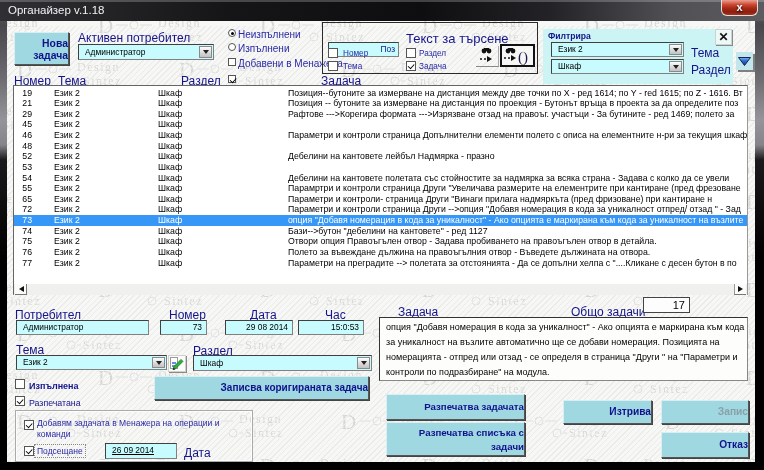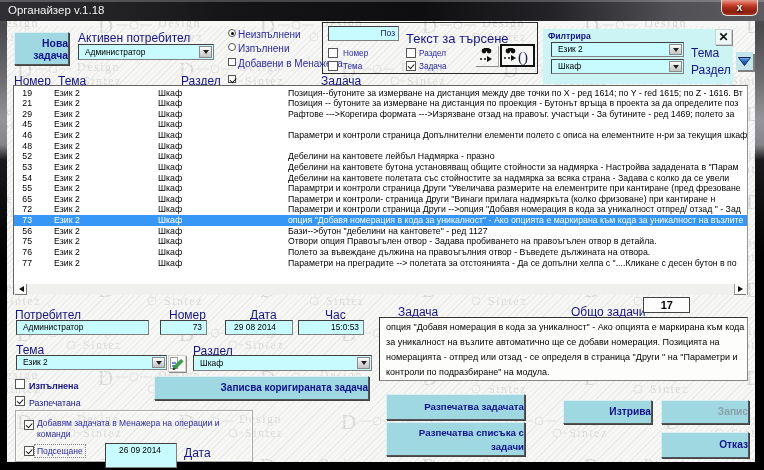--- a/index.html
+++ b/index.html
@@ -79,21 +79,21 @@
 <div class="radio sel" style="left:228px;top:29px;width:8px;height:8px;"></div>
 <div class="slbl" style="left:238px;top:29px;">Неизпълнени</div>
 <div class="radio" style="left:228px;top:43px;width:8px;height:8px;"></div>
 <div class="slbl" style="left:238px;top:43px;">Изпълнени</div>
 <div class="cb" style="left:228px;top:58px;width:8px;height:8px;"></div>
 <div class="slbl" style="left:238px;top:58px;">Добавени в Менажера</div>
 <div class="cb chk" style="left:228px;top:75px;width:8px;height:8px;"></div>
 <div class="slbl" style="left:238px;top:75px;margin-top:40px;">Неразпечатани</div>
 
 <div class="abs" style="left:322px;top:22px;width:216px;height:52px;border:1px solid #2a2a2a;box-sizing:border-box;"></div>
-<div class="cyaninput" style="left:328px;top:26px;width:71px;height:15px;line-height:13px;text-align:right;padding-right:3px;color:#14148c;">Поз</div>
+<div class="cyaninput" style="left:328px;top:42px;width:71px;height:15px;line-height:13px;text-align:right;padding-right:3px;color:#14148c;">Поз</div>
 <div class="lbl" style="left:406px;top:31px;font-size:13px;">Текст за търсене</div>
 <div class="cb" style="left:328px;top:48px;"></div>
 <div class="mlbl" style="left:343px;top:49px;">Номер</div>
 <div class="cb" style="left:328px;top:61px;"></div>
 <div class="mlbl" style="left:343px;top:62px;">Тема</div>
 <div class="cb" style="left:406px;top:48px;"></div>
 <div class="mlbl" style="left:419px;top:49px;">Раздел</div>
 <div class="cb chk" style="left:406px;top:61px;"></div>
 <div class="mlbl" style="left:419px;top:62px;">Задача</div>
 
@@ -191,54 +191,53 @@
 <div class="row" style="top:151.28px;">
       <span class="c1">52</span>
       <span class="c2">Език 2</span>
       <span class="c3">Шкаф</span>
       <span class="c4">Дебелини на кантовете лейбъл Надмярка - празно</span>
     </div>
 <div class="row" style="top:161.91px;">
       <span class="c1">53</span>
       <span class="c2">Език 2</span>
       <span class="c3">Шкаф</span>
-      <span class="c4">Дебелини на кантовете бутона установяващ общите стойности за надмярка - Настройва зададената в "Парам</span>
     </div>
 <div class="row" style="top:172.54px;">
       <span class="c1">54</span>
       <span class="c2">Език 2</span>
       <span class="c3">Шкаф</span>
       <span class="c4">Дебелини на кантовете полетата със стойностите за надмярка за всяка страна - Задава с колко да се увели</span>
     </div>
 <div class="row" style="top:183.17px;">
       <span class="c1">55</span>
       <span class="c2">Език 2</span>
       <span class="c3">Шкаф</span>
       <span class="c4">Парамртри и контроли страница Други "Увеличава размерите на елементрите при кантиране (пред фрезоване</span>
     </div>
 <div class="row" style="top:193.80px;">
       <span class="c1">65</span>
       <span class="c2">Език 2</span>
       <span class="c3">Шкаф</span>
-      <span class="c4">Параметри и контроли- страница Други "Винаги прилага надмяркъта (колко фризоване) при кантиране н</span>
+      <span class="c4">Параметри и контроли- страница Други "Винаги прилага надмяркъта (пред фризоване) при кантиране н</span>
     </div>
 <div class="row" style="top:204.43px;">
       <span class="c1">72</span>
       <span class="c2">Език 2</span>
       <span class="c3">Шкаф</span>
       <span class="c4">Параметри и контроли страница Други --&gt;опция "Добавя номерация в кода за уникалност отпред/ отзад " - Зад</span>
     </div>
 <div class="row" style="top:215.06px;background:#3697f6;color:#fff;">
       <span class="c1">73</span>
       <span class="c2">Език 2</span>
       <span class="c3">Шкаф</span>
       <span class="c4">опция "Добавя номерация в кода за уникалност" - Ако опцията е маркирана към кода за уникалност на възлите</span>
     </div>
 <div class="row" style="top:225.69px;">
-      <span class="c1">56</span>
+      <span class="c1">74</span>
       <span class="c2">Език 2</span>
       <span class="c3">Шкаф</span>
       <span class="c4">Бази--&gt;бутон "дебелини на кантовете" - ред 1127</span>
     </div>
 <div class="row" style="top:236.32px;">
       <span class="c1">75</span>
       <span class="c2">Език 2</span>
       <span class="c3">Шкаф</span>
       <span class="c4">Отвори опция Правоъгълен отвор - Задава пробиването на правоъгълен отвор в детайла.</span>
     </div>
@@ -261,21 +260,21 @@
 <div class="abs" style="left:19px;top:286px;width:0;height:0;border-top:3.5px solid transparent;border-bottom:3.5px solid transparent;border-right:5px solid #111;"></div>
 <div class="abs" style="left:734px;top:284px;width:12px;height:11px;background:#fbfbf9;border-left:1px solid #999;border-bottom:1px solid #777;box-sizing:border-box;"></div>
 <div class="abs" style="left:738px;top:286px;width:0;height:0;border-top:3.5px solid transparent;border-bottom:3.5px solid transparent;border-left:5px solid #111;"></div>
 
 <div class="lbl" style="left:15px;top:308px;">Потребител</div>
 <div class="lbl" style="left:169px;top:308px;">Номер</div>
 <div class="lbl" style="left:250px;top:308px;">Дата</div>
 <div class="lbl" style="left:325px;top:308px;">Час</div>
 <div class="cyaninput" style="left:16px;top:320px;width:133px;height:15px;line-height:13px;padding-left:6px;">Администратор</div>
 <div class="cyaninput" style="left:160px;top:320px;width:47px;height:15px;line-height:13px;text-align:right;padding-right:4px;">73</div>
-<div class="cyaninput" style="left:225px;top:320px;width:68px;height:15px;line-height:13px;text-align:right;padding-right:16px;">29 08 2014</div>
+<div class="cyaninput" style="left:225px;top:320px;width:68px;height:15px;line-height:13px;text-align:right;padding-right:4px;">29 08 2014</div>
 <div class="cyaninput" style="left:298px;top:320px;width:66px;height:15px;line-height:13px;text-align:right;padding-right:4px;">15:0:53</div>
 <div class="lbl" style="left:16px;top:343px;">Тема</div>
 <div class="lbl" style="left:193px;top:344px;">Раздел</div>
 <div class="cyaninput" style="left:16px;top:355px;width:151px;height:15px;line-height:13px;padding-left:6px;">Език 2<div class="combo-arrow"></div></div>
 <div class="abs" style="left:168px;top:355px;width:18px;height:17px;background:#fbfbf9;border:1px solid #d0d0ce;box-shadow:1px 1px 0 #8a8a8a;box-sizing:border-box;">
  <svg width="16" height="15">
       <rect x="1.5" y="1.5" width="7" height="11" fill="#fff" stroke="#999" stroke-width="1"></rect>
       <line x1="3" y1="7" x2="7" y2="7" stroke="#3a55c8" stroke-width="1.4"></line>
       <line x1="3" y1="10" x2="7" y2="10" stroke="#3a55c8" stroke-width="1.4"></line>
       <path d="M4.5 13.2 L6.8 12.6 L14 5.4 L12 3.4 L4.8 10.6 Z" fill="#2fae3e" stroke="#0d6e1d" stroke-width="0.7"></path>
@@ -286,24 +285,24 @@
 <div class="cb" style="left:15px;top:379px;"></div>
 <div class="lbl" style="left:29px;top:381px;font-weight:bold;font-size:9px;">Изпълнена</div>
 <div class="cb chk" style="left:15px;top:396px;"></div>
 <div class="lbl" style="left:29px;top:398px;font-size:8.8px;">Разпечатана</div>
 <div class="btn" style="left:154px;top:376px;width:215px;height:24px;font-size:10px;line-height:22px;">Записва коригираната задача</div>
 <div class="abs" style="left:15px;top:410px;width:238px;height:52px;border:1px solid #aaa;box-shadow:inset 0 0 0 1px #fdfdfd;box-sizing:border-box;"></div>
 <div class="cb chk" style="left:24px;top:420px;"></div>
 <div class="mlbl" style="left:37px;top:418px;font-size:8.5px;line-height:10.5px;color:#2a2aa8;">Добавям задачата в Менажера на операции и<br>команди</div>
 <div class="cb chk" style="left:24px;top:446px;"></div>
 <div class="mlbl" style="left:34px;top:444px;font-size:8.5px;border:1px dotted #888;padding:1px 2px;">Подсещане</div>
-<div class="cyaninput" style="left:105px;top:443px;width:72px;height:25px;line-height:13px;text-align:right;padding-right:15px;">26 09 2014</div>
+<div class="cyaninput" style="left:105px;top:443px;width:72px;height:16px;line-height:13px;text-align:right;padding-right:22px;text-decoration:underline;">26 09 2014</div>
 <div class="lbl" style="left:184px;top:446px;">Дата</div>
 
 <div class="lbl" style="left:398px;top:305px;">Задача</div>
 <div class="lbl" style="left:571px;top:305px;">Общо задачи</div>
-<div class="abs" style="left:643px;top:297px;width:47px;height:16px;background:#fdfdfd;border:1px solid #444;box-sizing:border-box;font-size:11px;font-weight:bold;color:#000;text-align:right;line-height:14px;padding-right:16px;">17</div>
+<div class="abs" style="left:643px;top:297px;width:47px;height:16px;background:#fdfdfd;border:1px solid #444;box-sizing:border-box;font-size:11px;font-weight:normal;color:#000;text-align:right;line-height:14px;padding-right:4px;">17</div>
 <div class="abs" style="left:379px;top:317px;width:369px;height:64px;background:#fdfdfc;border:1px solid #888;border-top-color:#333;border-left-color:#333;box-sizing:border-box;font-size:9px;color:#000;line-height:15px;padding:2px 0 0 6px;">опция "Добавя номерация в кода за уникалност" - Ако опцията е маркирана към кода<br>за уникалност на възлите автоматично ще се добави номерация. Позицията на<br>номерацията - отпред или отзад - се определя в страница "Други " на "Параметри и<br>контроли по подразбиране" на модула.</div>
 <div class="btn" style="left:386px;top:394px;width:139px;height:26px;font-size:9.7px;line-height:24px;">Разпечатва задачата</div>
 <div class="btn" style="left:386px;top:422px;width:139px;height:34px;font-size:9.7px;line-height:14px;padding-top:3px;">Разпечатва списъка с<br>задачи</div>
 <div class="btn" style="left:563px;top:400px;width:89px;height:24px;font-size:10.2px;line-height:22px;">Изтрива</div>
 <div class="btn" style="left:661px;top:400px;width:88px;height:24px;font-size:10.2px;line-height:22px;color:#8aa0a8;">Запис</div>
 <div class="btn" style="left:661px;top:432px;width:88px;height:26px;font-size:10.2px;line-height:24px;">Отказ</div>
 
 </body></html>

